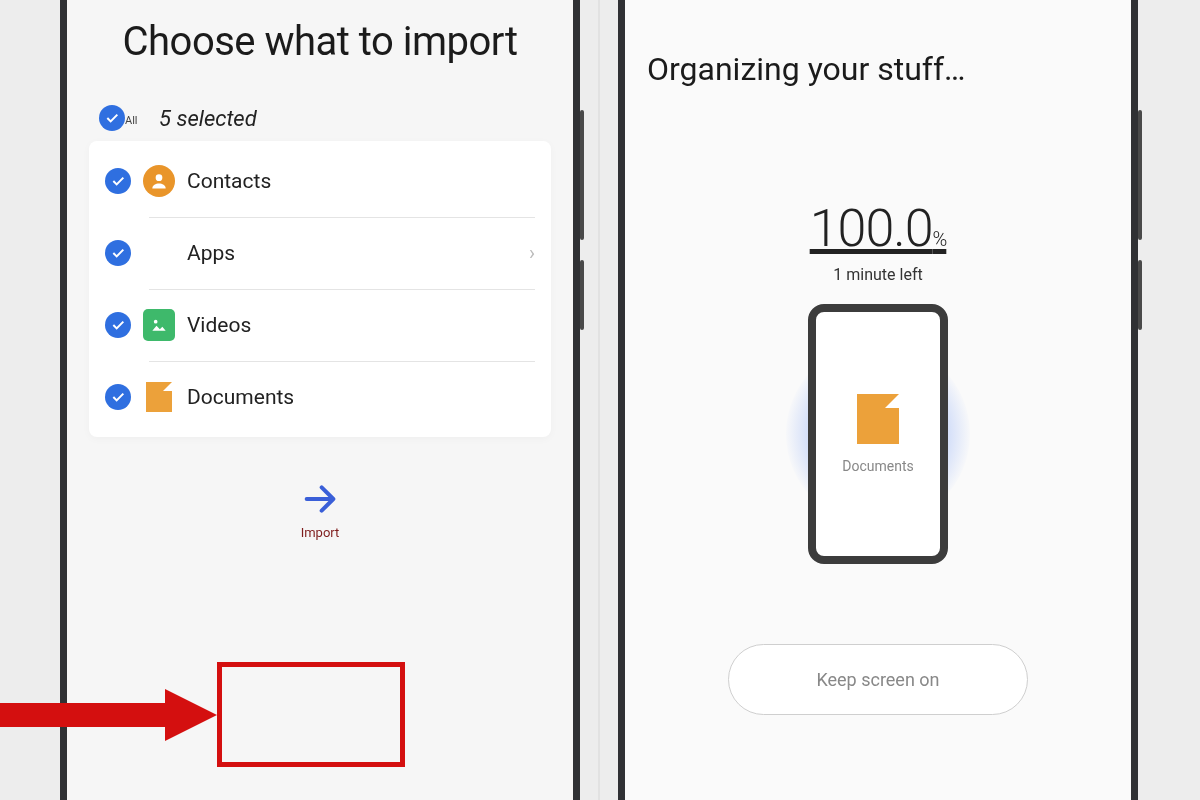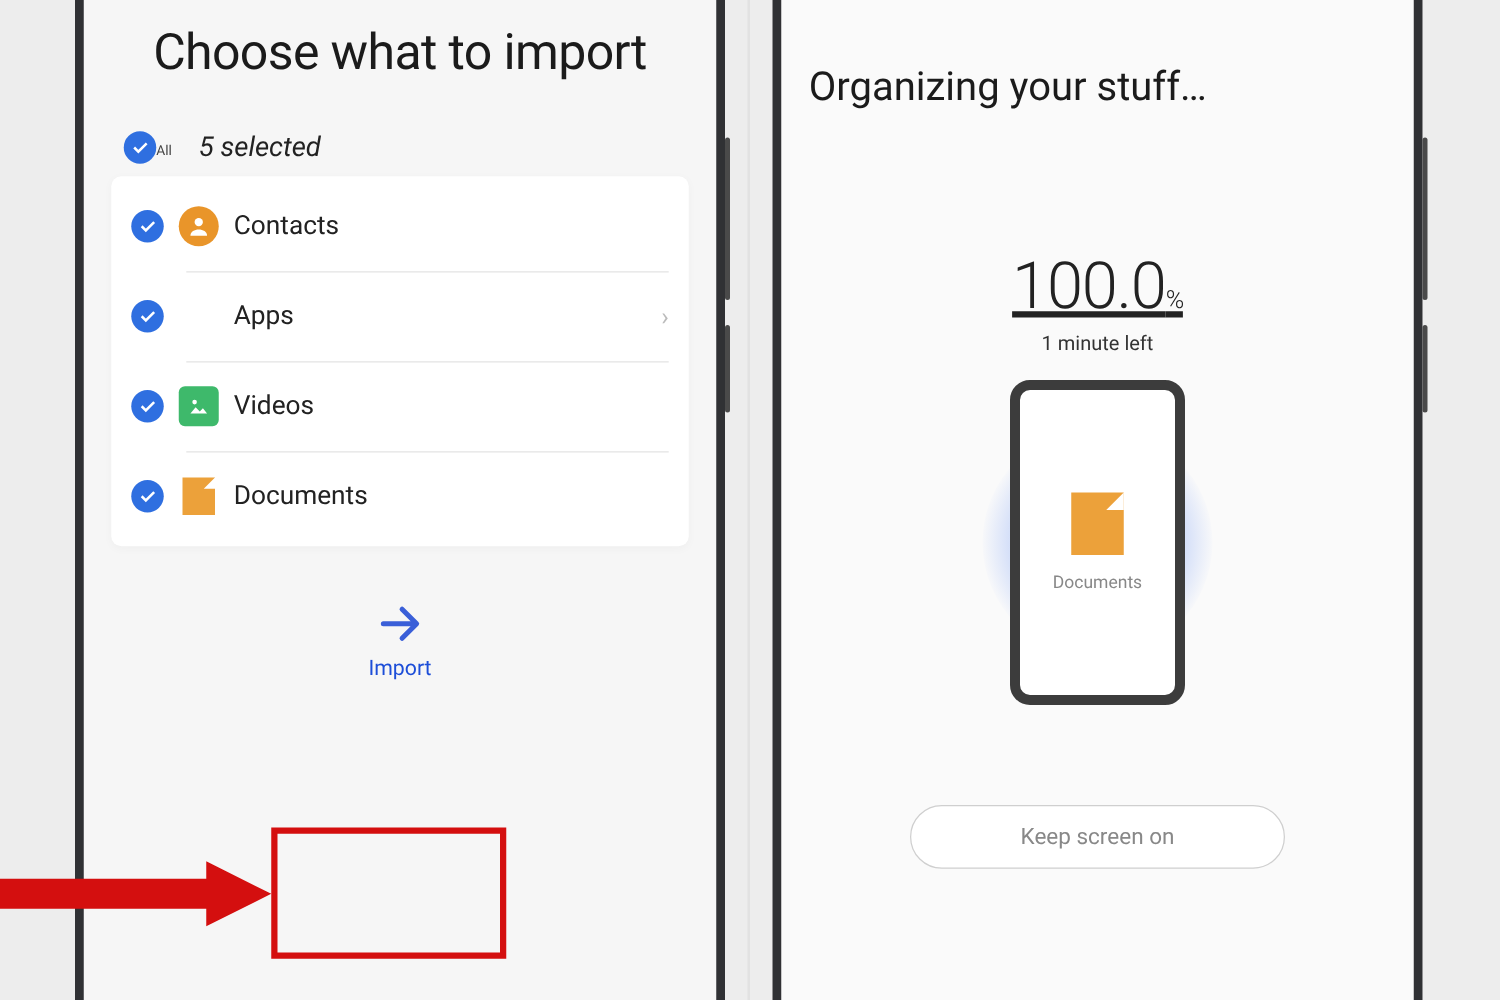--- a/index.html
+++ b/index.html
@@ -123,21 +123,21 @@
     display:flex;
     justify-content:center;
     margin-top: 30px;
   }
   .import-btn {
     display:flex;flex-direction:column;align-items:center;gap:6px;
     padding: 12px 30px;
     position:relative;
   }
   .import-btn svg { width:40px;height:40px; }
-  .import-btn .lbl { font-size:17px;color:#1d4ed8;}
+  .import-btn .lbl { font-size:13px;color:#7f1d1d;}
   .redbox {
     position:absolute;
     border: 5px solid #d40f0f;
     background: transparent;
     pointer-events:none;
     z-index: 50;
   }
   .arrow-annot {
     position:absolute;
     z-index:50;
@@ -183,21 +183,21 @@
     background:#fff;
     display:flex;flex-direction:column;align-items:center;justify-content:center;
     gap:14px;
   }
   .mini-doc { width:42px;height:50px;background:#eca13a;position:relative;}
   .mini-doc::after{content:"";position:absolute;right:0;top:0;border-width:0 0 14px 14px;border-style:solid;border-color:transparent transparent #fff transparent;}
   .mini-label{font-size:14px;color:#888;}
   .keep-btn{
     margin: 90px auto 12px;
     width: 300px;
-    padding: 14px 0;
+    padding: 24px 0;
     border: 1.5px solid #cfcfcf;
     border-radius: 999px;
     text-align:center;
     font-size:18px;
     color:#888;
     background:#fff;
   }
 </style>
 </head>
 <body>

